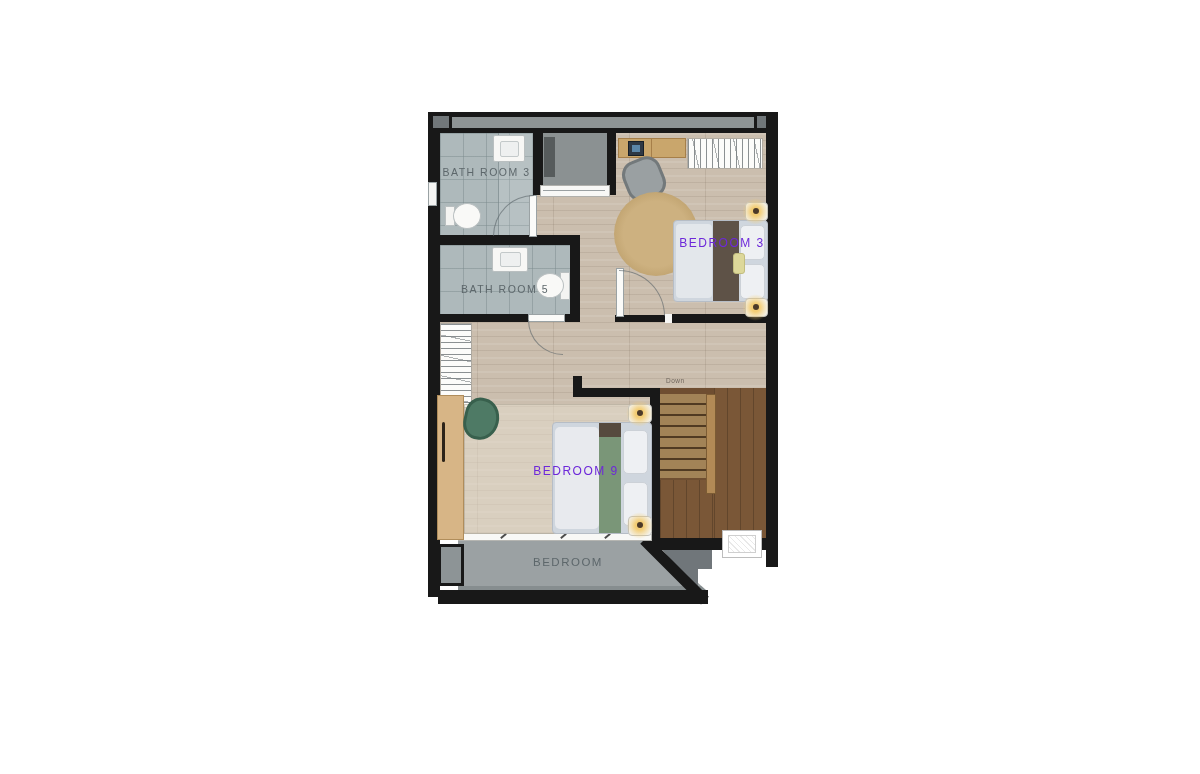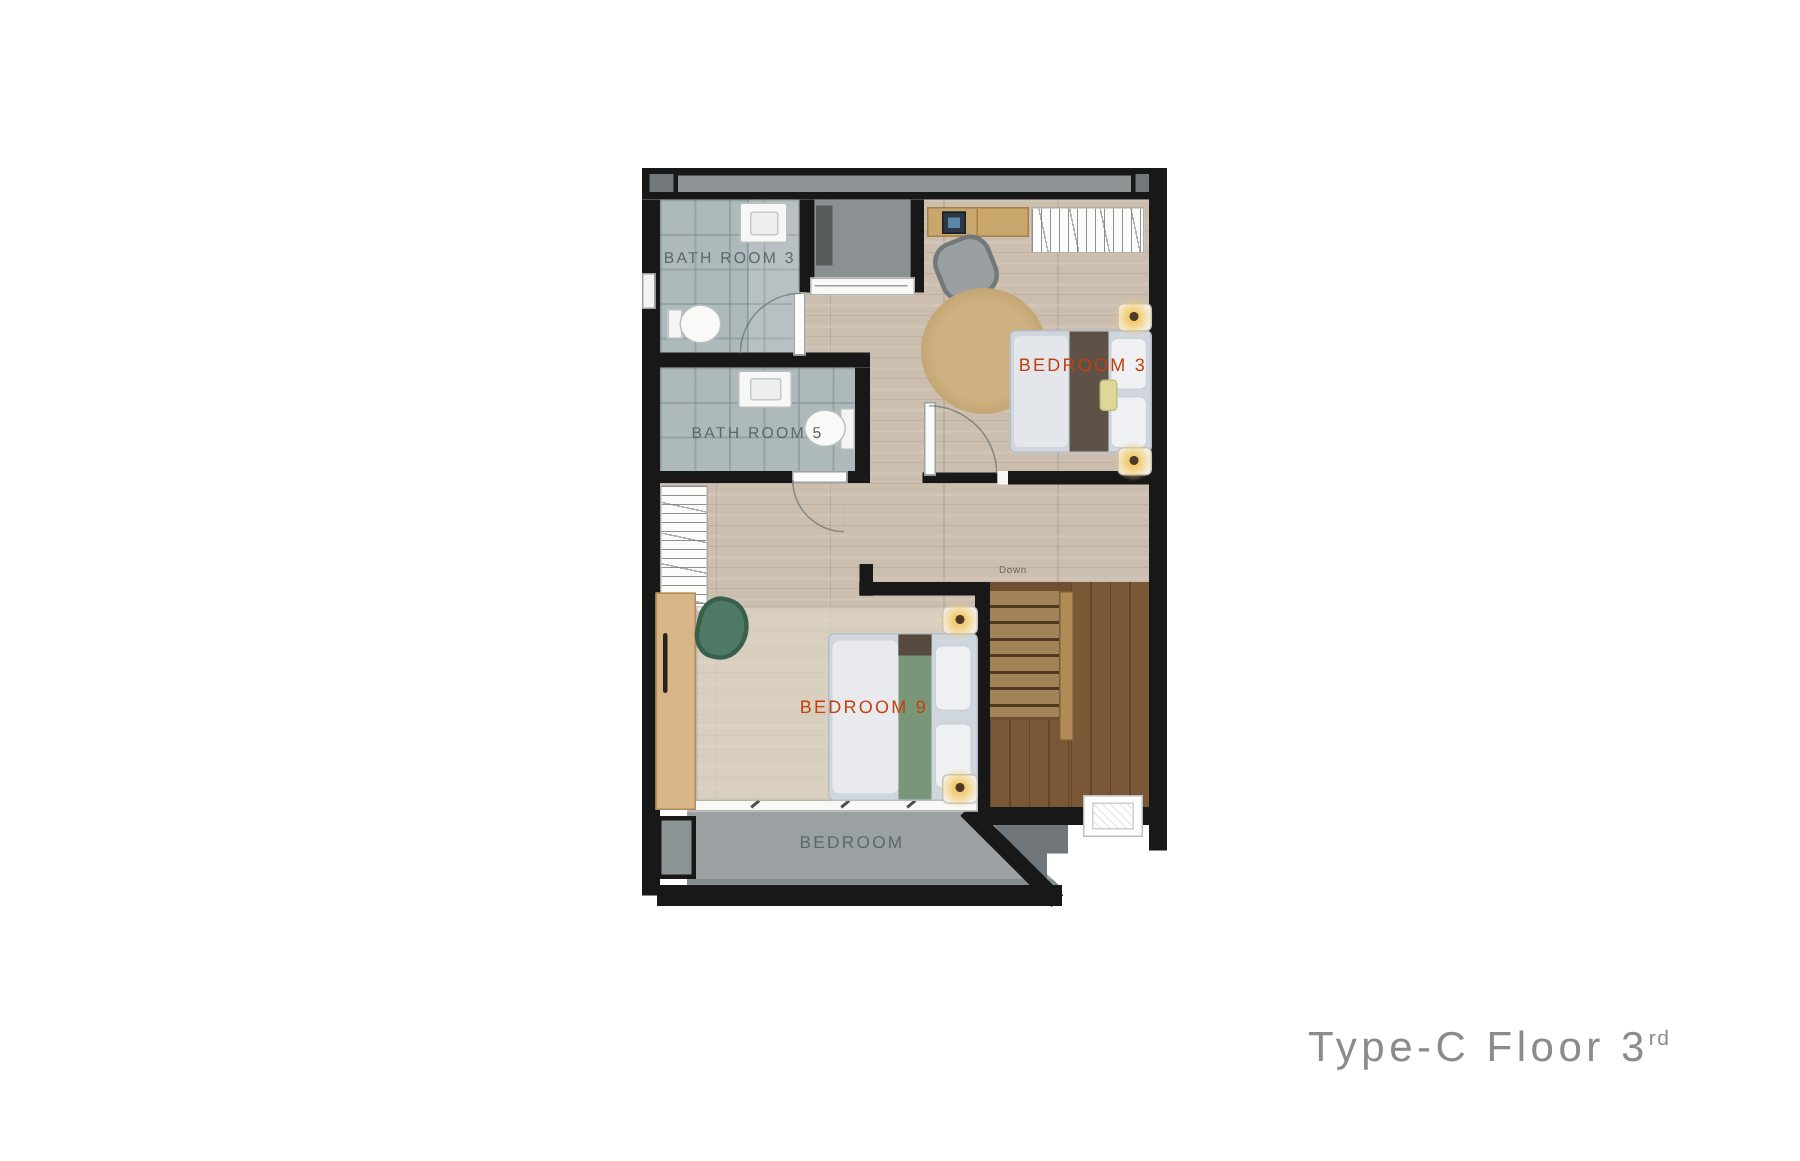--- a/index.html
+++ b/index.html
@@ -12,21 +12,21 @@
         background-image:
           repeating-linear-gradient(180deg, rgba(255,255,255,.10) 0 2px, transparent 2px 7px, rgba(96,80,62,.12) 7px 8px, transparent 8px 14px),
           repeating-linear-gradient(90deg, transparent 0 37px, rgba(96,80,62,.14) 37px 38px, transparent 38px 76px);}
   .tile{background-color:#aeb9bb;
         background-image:
           linear-gradient(rgba(125,140,143,.5) 1px, transparent 1px),
           linear-gradient(90deg, rgba(125,140,143,.5) 1px, transparent 1px);
         background-size:23px 23px;}
   .room-label{position:absolute;color:#5d676b;letter-spacing:1.5px;font-size:10.5px;
               text-align:center;white-space:nowrap;font-weight:400;}
-  .bed-label{font-size:12px;letter-spacing:1.5px;color:#c2410c;}
+  .bed-label{font-size:12px;letter-spacing:1.5px;color:#6d28d9;}
   .arc{position:absolute;border:1.4px solid rgba(88,98,102,.6);background:transparent;}
   .leaf{position:absolute;background:#fbfbf9;border:1px solid #9aa2a4;}
   .hangers-v{background-color:#fcfcfa;border:1px solid #b2aca2;
         background-image:
           repeating-linear-gradient(90deg, rgba(120,126,128,.85) 0 1px, transparent 1px 6px),
           repeating-linear-gradient(78deg, transparent 0 10px, rgba(120,126,128,.6) 10px 11px, transparent 11px 20px);}
   .hangers-h{background-color:#fcfcfa;border:1px solid #ada89f;
         background-image:
           repeating-linear-gradient(180deg, rgba(120,126,128,.85) 0 1px, transparent 1px 6px),
           repeating-linear-gradient(12deg, transparent 0 10px, rgba(120,126,128,.6) 10px 11px, transparent 11px 20px);}
@@ -184,17 +184,13 @@
     <div class="lampdot" style="left:209px;top:410px;"></div>
 
     <div class="room-label" style="left:12px;top:54px;width:93px;">BATH ROOM 3</div>
     <div class="room-label" style="left:17px;top:171px;width:120px;">BATH ROOM 5</div>
     <div class="room-label bed-label" style="left:250px;top:124px;width:88px;">BEDROOM 3</div>
     <div class="room-label bed-label" style="left:78px;top:352px;width:140px;">BEDROOM 9</div>
     <div class="room-label" style="left:80px;top:444px;width:120px;font-size:11.5px;">BEDROOM</div>
     <div class="room-label" style="left:238px;top:265px;width:40px;font-size:6.5px;letter-spacing:.5px;color:#6f655c;text-align:left;">Down</div>
   </div>
 
-  <div id="title">
-    <span>Type-C Floor</span>
-    <span>3</span><sup>rd</sup>
-  </div>
 </div>
 
 </body></html>

